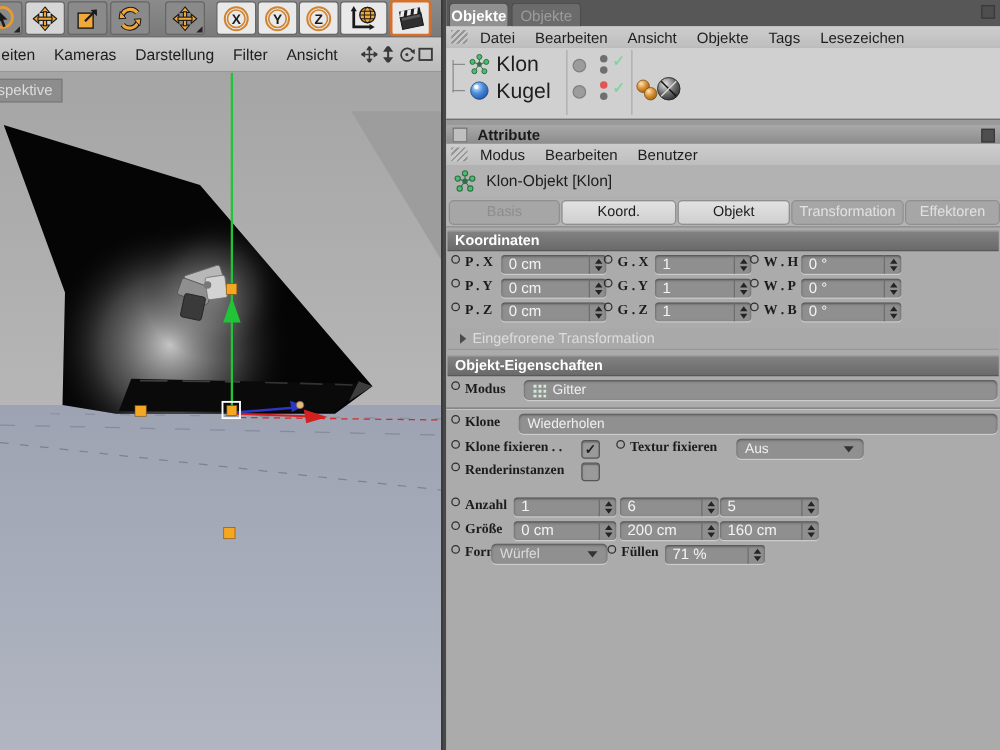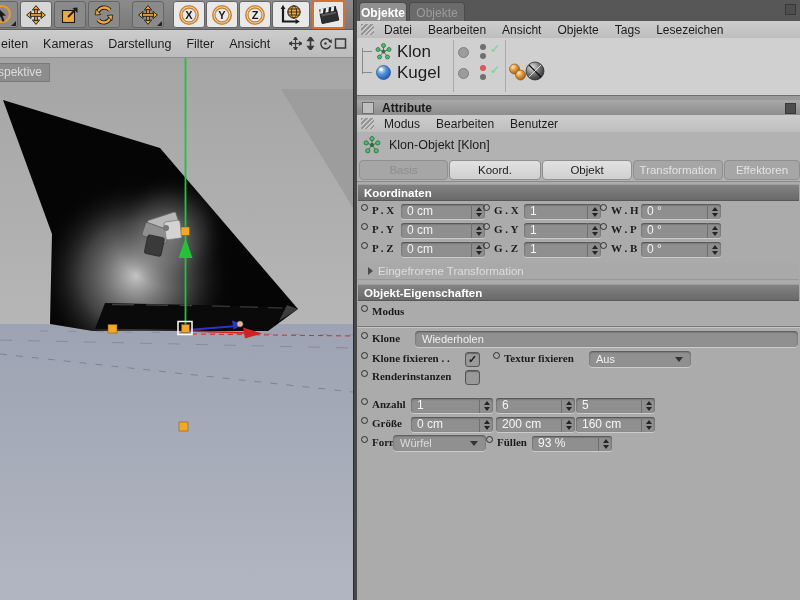--- a/index.html
+++ b/index.html
@@ -560,20 +560,24 @@
   </div>
 
   <div class="sechdr" style="top:284px">
     <span>Objekt-Eigenschaften</span>
   </div>
 
   <div class="lbl" style="left:4px;top:305px">
     <span class="ring"></span>
     <span>Modus</span>
     </div>
+  <div class="dd" style="left:62px;top:304px;width:372px">
+    <span class="gridicon"></span>
+    <span>Gitter</span>
+    </div>
 
   <div class="hdiv" style="top:326px"></div>
 
   <div class="lbl" style="left:4px;top:332px">
     <span class="ring"></span>
     <span>Klone</span>
     </div>
   <div class="dd" style="left:58px;top:331px;width:376px">
     <span>Wiederholen</span>
     </div>
@@ -656,20 +660,20 @@
     </div>
   <div class="dd" style="left:36px;top:435px;width:86px;color:#DCDCDC">
     <span>Würfel</span>
     <span class="arrow"></span>
     </div>
   <div class="lbl" style="left:129px;top:436px">
     <span class="ring"></span>
     <span>Füllen</span>
     </div>
   <div class="fld" style="left:175px;top:436px;width:74px">
-    <span>93 %</span>
+    <span>71 %</span>
     <span class="stepper">
         <i class="tri-up"></i>
         <i class="tri-dn"></i>
       </span>
     </div>
 
 </div>
 
 </body></html>

